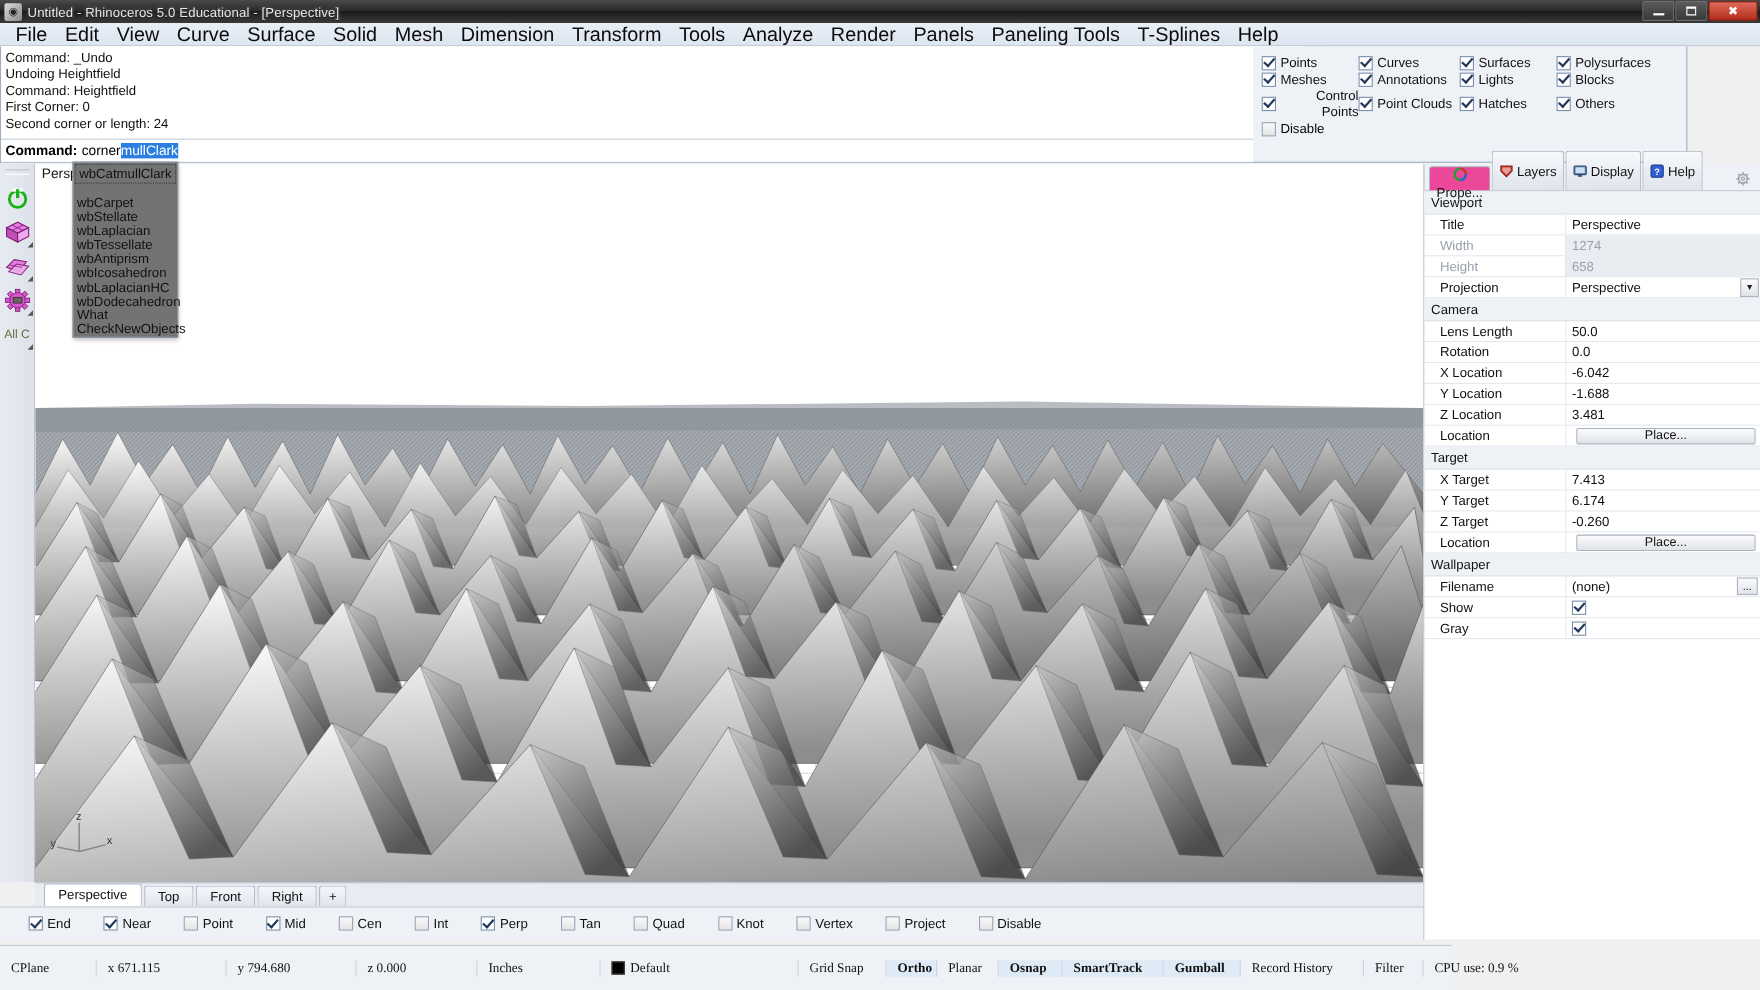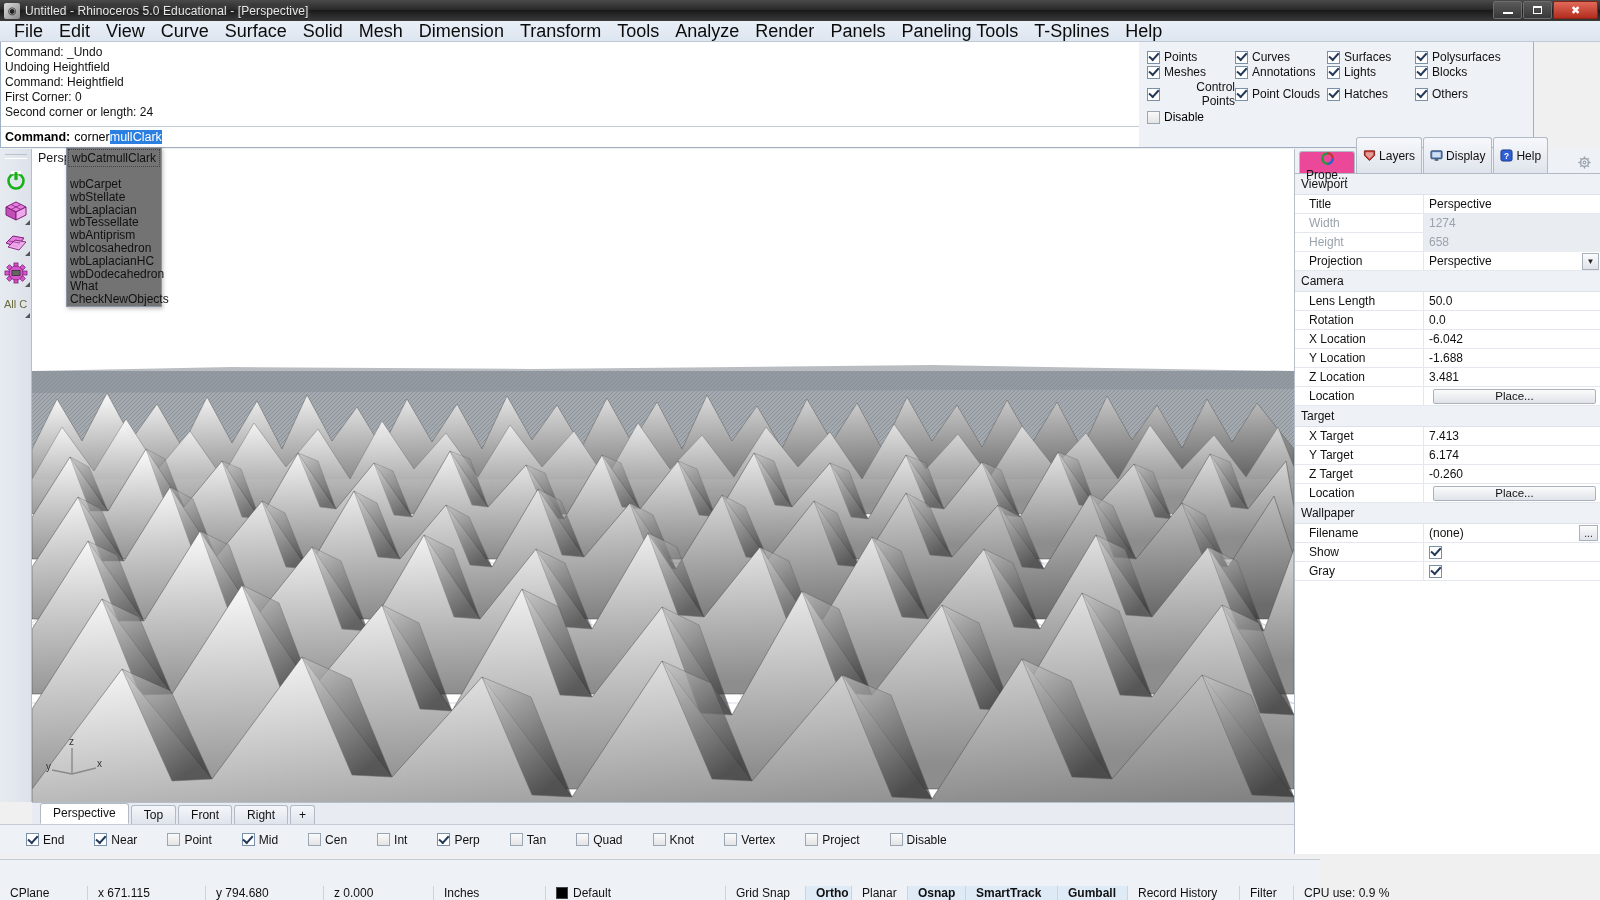--- a/index.html
+++ b/index.html
@@ -213,21 +213,21 @@
     width: 19px; height: 16px; margin-right: 2px;
     background: linear-gradient(180deg,#fbfbfb,#dfe3e9);
     border: 1px solid #a9b2bd; display: flex; align-items: center; justify-content: center;
     font-size: 10px; color: #222;
   }
 
   
   .statusbar {
     position: absolute; top: 859px; left: 0; width: 1320px; height: 41px;
     background: #eef1f5; border-top: 1px solid #c3cad4;
-    display: flex; align-items: flex-end;
+    display: flex; align-items: center; font-family: Liberation Serif, serif;
   }
   .sb-cell {
     display: flex; align-items: center; padding: 0 10px;
     border-right: 1px solid #ccd3dc; font-size: 12px; color: #111; white-space: nowrap;
   }
   .sb-cell.toggle-on { background: #dfeaf7; font-weight: bold; }
   .sb-swatch { width: 12px; height: 12px; background: #000; margin-right: 5px; border: 1px solid #444; }
   .sb-last { border-right: none; }
 
   

